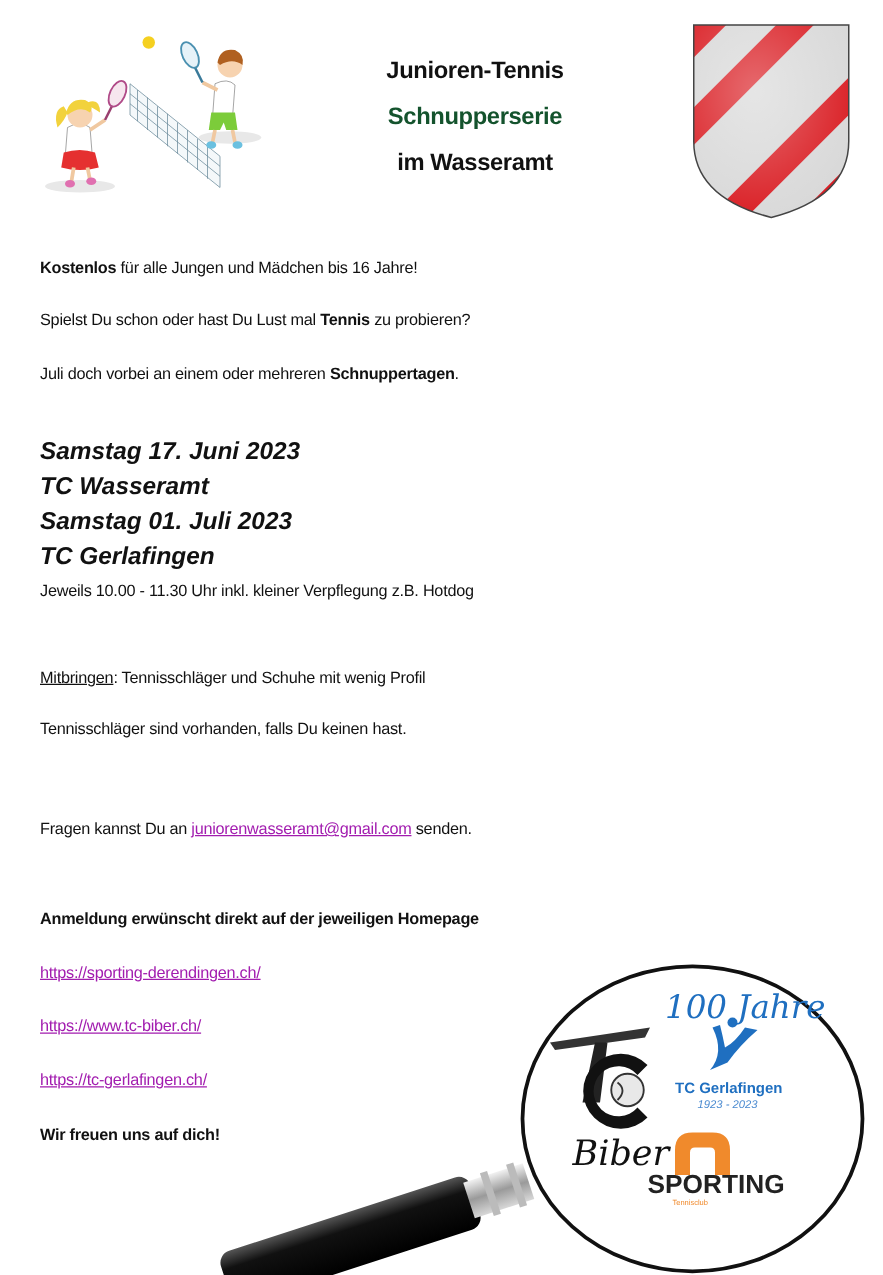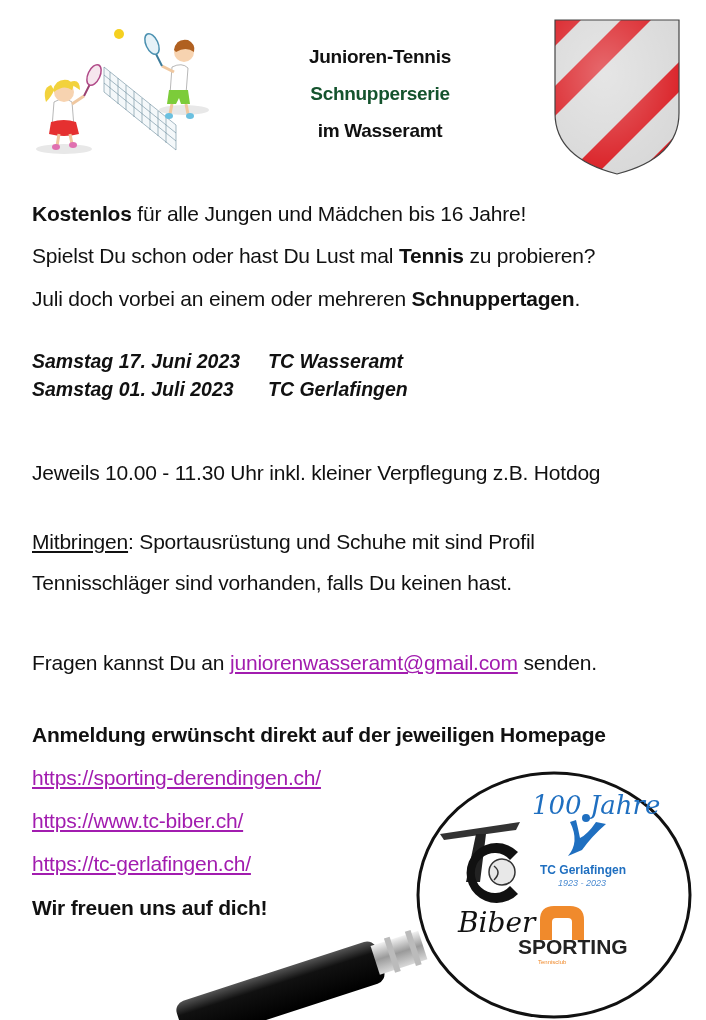--- a/index.html
+++ b/index.html
@@ -9,24 +9,24 @@
   .abs { position: absolute; }
 
   
   .kids-illustration { left: 24px; top: 22px; width: 190px; height: 135px; }
   .title-block { left: 230px; top: 38px; width: 300px; text-align: center; font-weight: bold; font-size: 19px; line-height: 37px; letter-spacing: -0.3px; }
   .title-line { display: block; }
   .title-red { color: #14532d; }
   .coat-of-arms { left: 553px; top: 18px; width: 128px; height: 158px; }
 
   
-  .para { left: 32px; font-size: 21px; line-height: 24px; white-space: nowrap; letter-spacing: -0.2px; }
+  .para { left: 32px; font-size: 13px; line-height: 24px; white-space: nowrap; letter-spacing: -0.2px; }
   .para b { font-weight: bold; }
   .schedule { left: 32px; top: 347px; font-size: 19.5px; line-height: 28px; font-weight: bold; font-style: italic; }
-  .sched-row { display: flex; white-space: nowrap; }
+  .sched-row { display: flex; white-space: nowrap; flex-direction: column; }
   .sched-date { width: 236px; }
   .u { text-decoration: underline; }
   .link { color: #a21caf; text-decoration: underline; }
   .heading { font-weight: bold; }
 
   
   .magnifier { left: 150px; top: 770px; width: 556px; height: 250px; }
   .lens-logos { left: 420px; top: 772px; width: 270px; height: 244px; }
 </style>
 </head>
@@ -124,21 +124,21 @@
   </div>
   <div class="sched-row">
     <span class="sched-date">Samstag 01. Juli 2023</span>
     <span>TC Gerlafingen</span>
   </div>
 </div>
 
 <div class="abs para" style="top:461px;">Jeweils 10.00 - 11.30 Uhr inkl. kleiner Verpflegung z.B. Hotdog</div>
 
 <div class="abs para" style="top:530px;">
-  <span class="u">Mitbringen</span><span>: Sportausrüstung und Schuhe mit sind Profil</span>
+  <span class="u">Mitbringen</span><span>: Tennisschläger und Schuhe mit wenig Profil</span>
 </div>
 <div class="abs para" style="top:571px;">Tennisschläger sind vorhanden, falls Du keinen hast.</div>
 
 <div class="abs para" style="top:651px;">
   <span>Fragen kannst Du an </span><a class="link">juniorenwasseramt@gmail.com</a><span> senden.</span>
 </div>
 
 <div class="abs para heading" style="top:723px;">Anmeldung erwünscht direkt auf der jeweiligen Homepage</div>
 <a class="abs para link" style="top:766px;">https://sporting-derendingen.ch/</a>
 <a class="abs para link" style="top:809px;">https://www.tc-biber.ch/</a>

